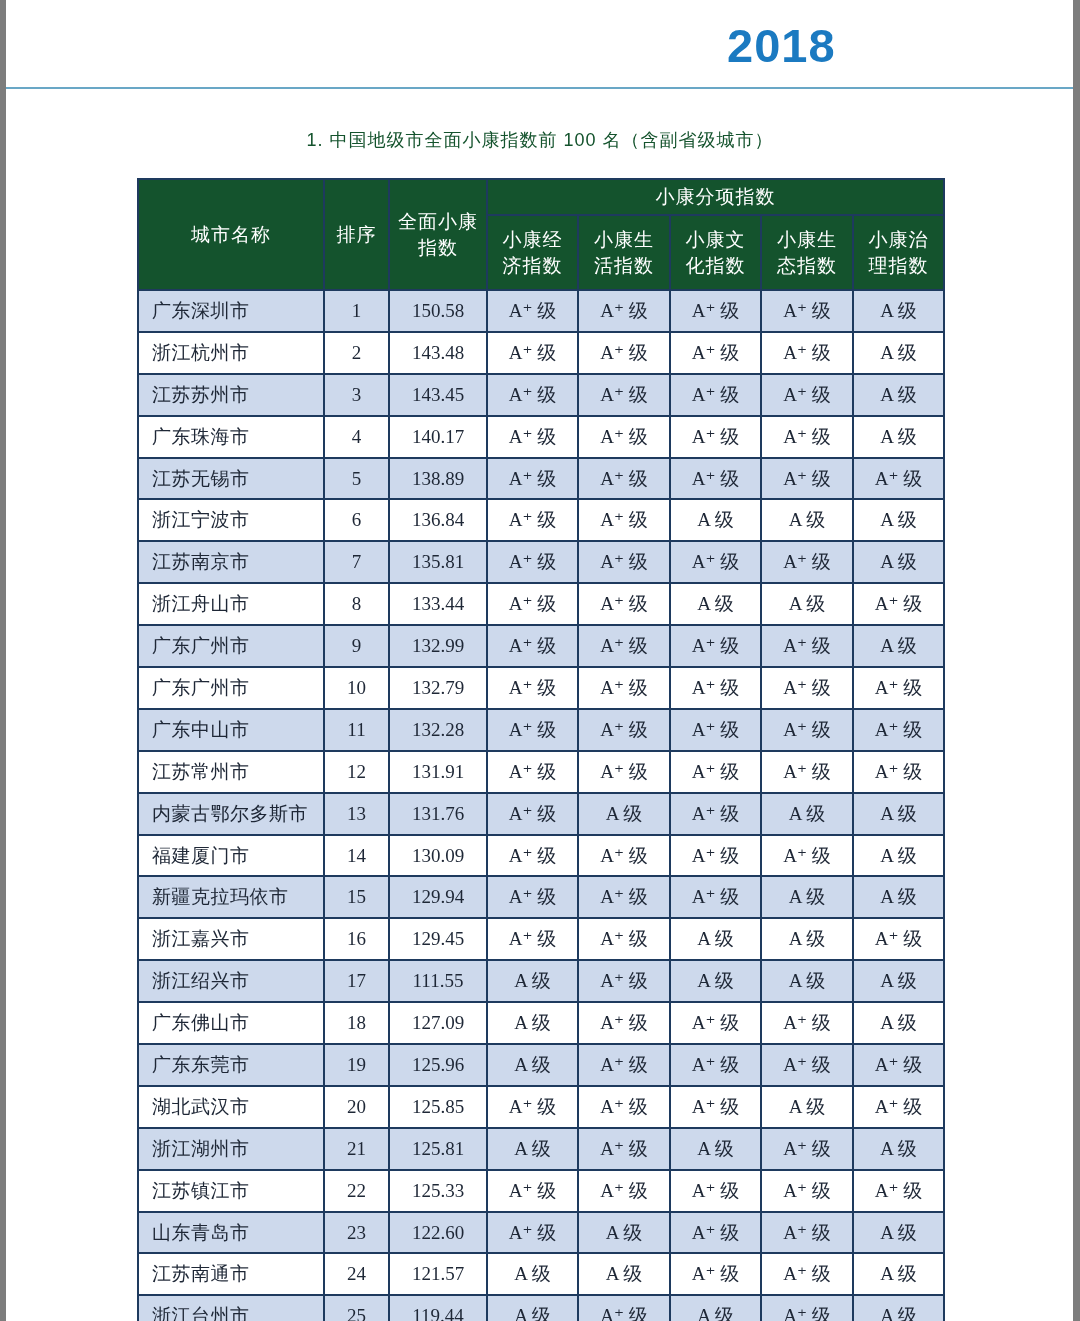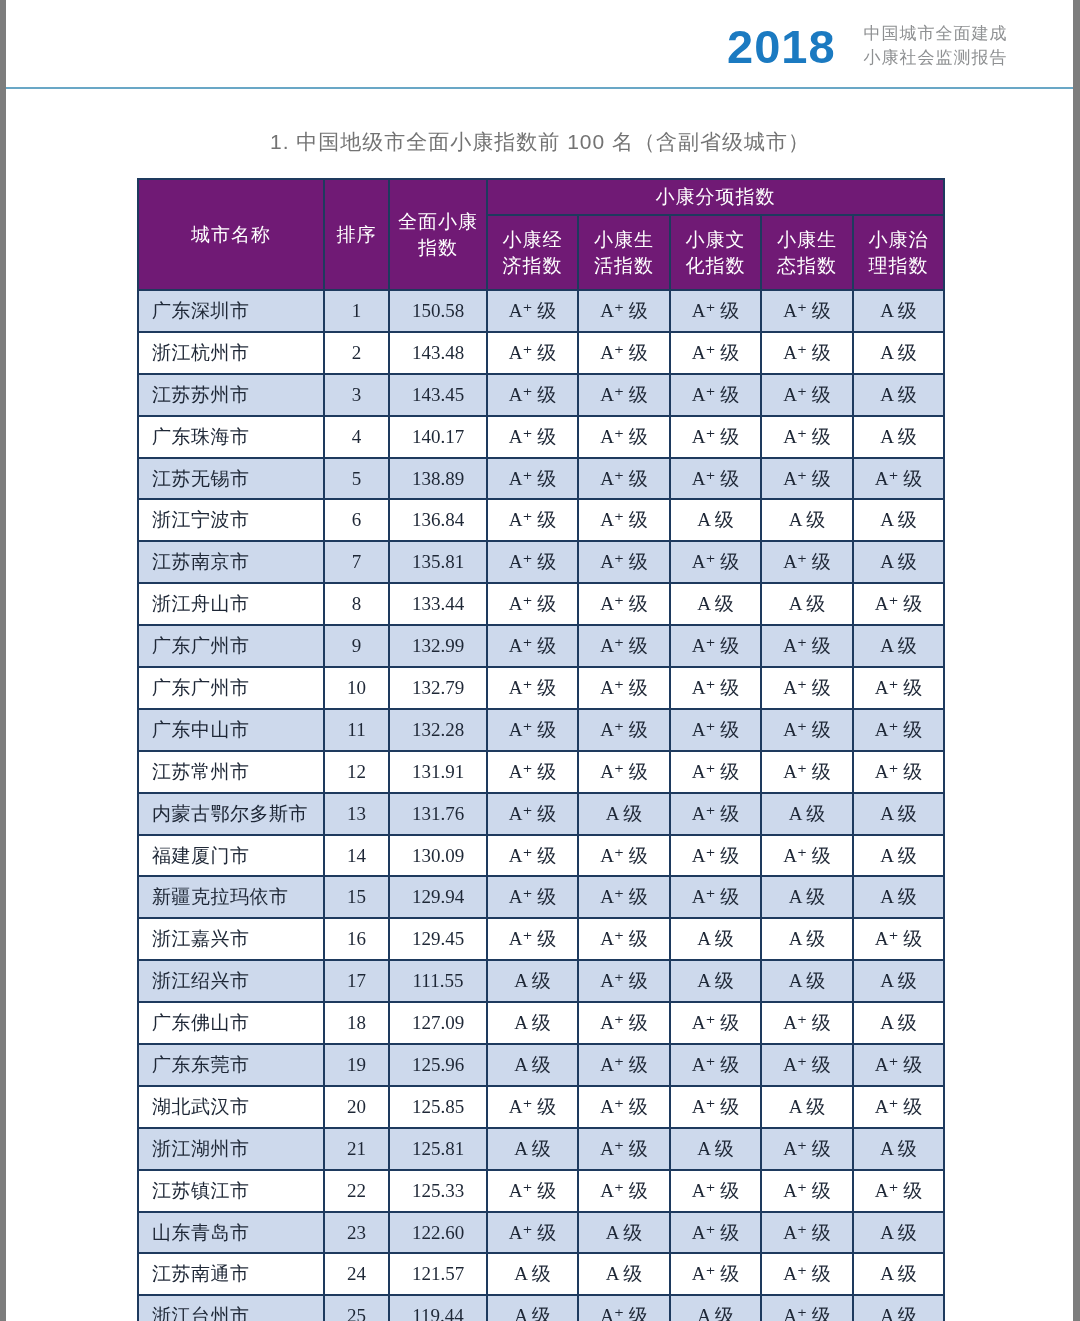--- a/index.html
+++ b/index.html
@@ -31,37 +31,37 @@
     letter-spacing: 1px;
   }
   .header-rule {
     position: absolute; left: 6px; top: 87px;
     width: 1067px; height: 2px; background: #69a7c6;
   }
 
   
   .table-title {
     position: absolute; left: 137px; top: 128px; width: 806px;
-    text-align: center; font-size: 21px; color: #737373;
+    text-align: center; font-size: 18px; color: #14532d;
     letter-spacing: 1px;
   }
 
   
   table.ranking {
     position: absolute; left: 137px; top: 178px;
     border-collapse: collapse; table-layout: fixed;
     width: 806px;
   }
   table.ranking th, table.ranking td {
     border: 2px solid #1e3a5e;
     padding: 0;
     overflow: hidden;
   }
   thead th {
-    background: #701a75; color: #ffffff;
+    background: #14532d; color: #ffffff;
     font-weight: normal; font-size: 19px;
     text-align: center; letter-spacing: 1px;
     font-family: "Liberation Sans", sans-serif;
   }
   tr.group-header th { height: 34px; }
   tr.sub-header th   { height: 73px; line-height: 1.35; }
   tbody td {
     height: 39.9px;
     font-family: "Liberation Serif", "DejaVu Serif", serif;
     font-size: 19px; color: #1e2736; text-align: center;
@@ -72,24 +72,20 @@
   .two-line span { display: block; }
 </style>
 </head>
 <body>
 
 <div class="edge-strip edge-left"></div>
 <div class="edge-strip edge-right"></div>
 
 <div class="masthead">
   <div class="year">2018</div>
-  <div class="report-title">
-    <div>中国城市全面建成</div>
-    <div>小康社会监测报告</div>
-  </div>
 </div>
 
 <div class="header-rule"></div>
 
 <div class="table-title">1. 中国地级市全面小康指数前 100 名（含副省级城市）</div>
 
 <table class="ranking">
   <colgroup>
     <col style="width:186px">
       <col style="width:65px">

